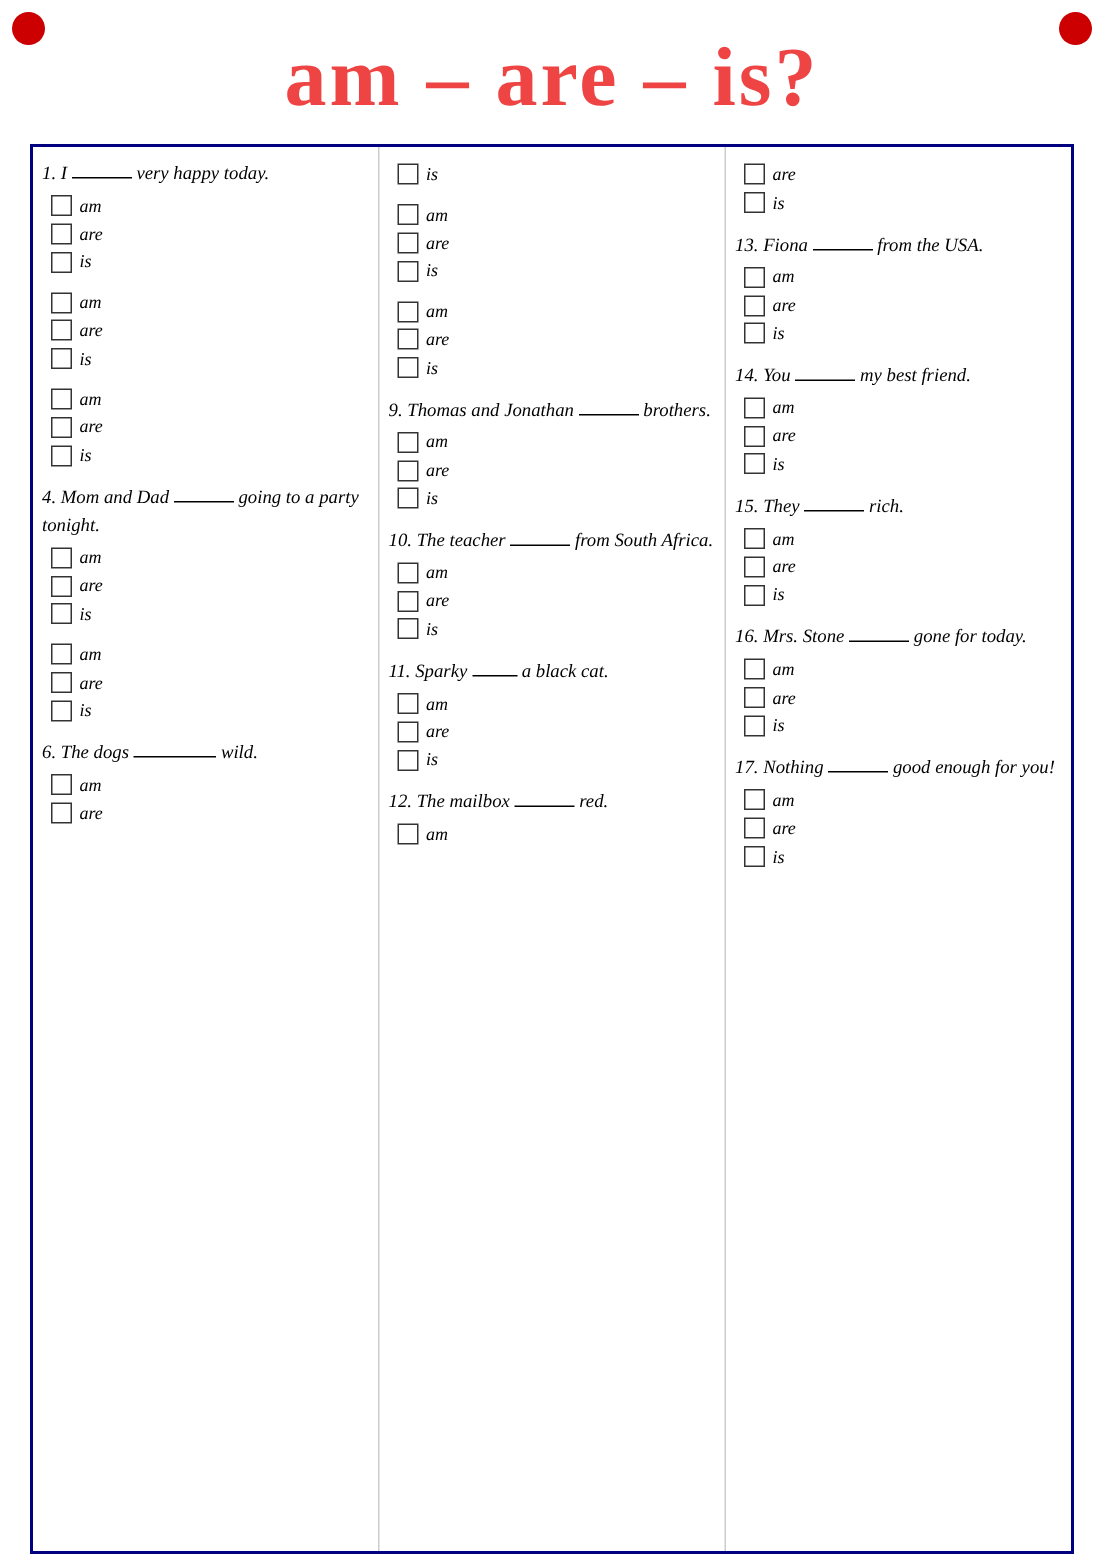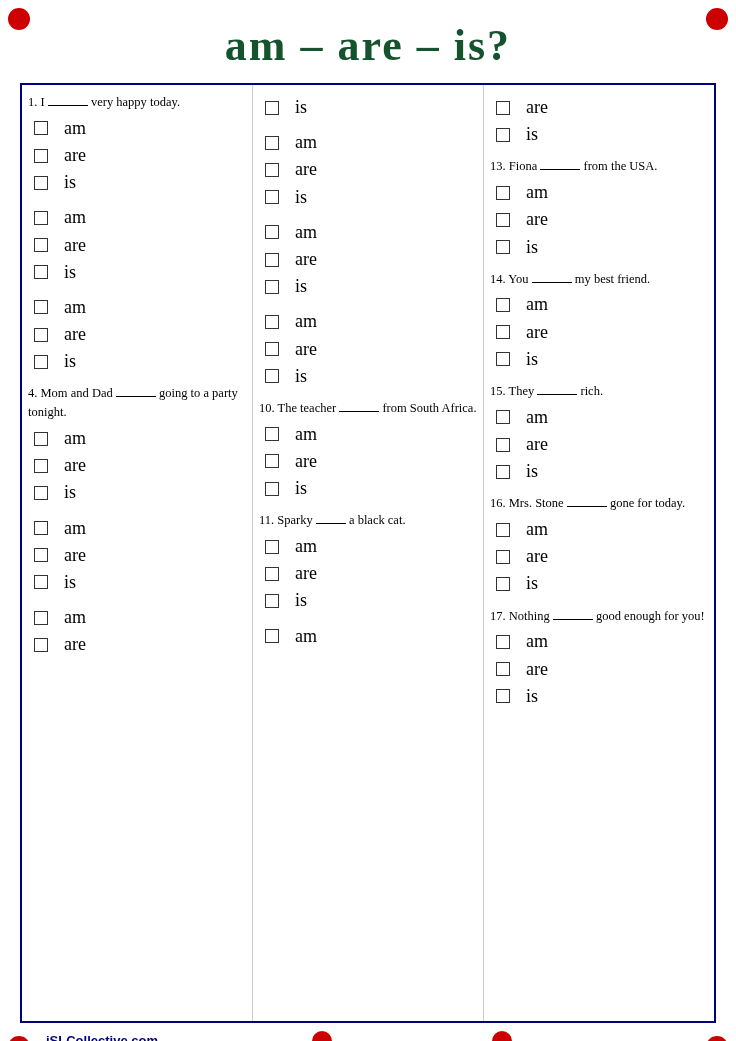--- a/index.html
+++ b/index.html
@@ -24,40 +24,41 @@
       background: #cc0000;
       border-radius: 50%;
       position: absolute;
     }
     .corner-tl { top: 8px; left: 8px; }
     .corner-tr { top: 8px; right: 8px; }
     .corner-bl { bottom: 8px; left: 8px; }
     .corner-br { bottom: 8px; right: 8px; }
     .title {
       text-align: center;
-      color: #14532d;
-      font-size: 44px;
+      color: #ef4444;
+      font-size: 56px;
       font-weight: bold;
       font-family: 'Comic Sans MS', cursive;
       padding: 10px 0 12px 0;
       letter-spacing: 2px;
     }
     .content {
       border: 2px solid #000080;
       margin: 0 10px;
       display: flex;
       flex-direction: row;
       min-height: 940px;
     }
     .col {
       flex: 1;
       border-right: 1px solid #ccc;
       padding: 8px 6px;
       font-size: 12.5px;
       line-height: 1.4;
+      font-style: italic;
     }
     .col:last-child { border-right: none; }
     .question-block {
       margin-bottom: 10px;
     }
     .question-text {
       font-size: 12.5px;
       margin-bottom: 4px;
       line-height: 1.5;
     }
@@ -71,22 +72,22 @@
       display: flex;
       flex-direction: column;
       gap: 2px;
       margin-left: 6px;
       margin-top: 2px;
       margin-bottom: 4px;
     }
     .option-row {
       display: flex;
       align-items: center;
-      gap: 16px;
-      font-size: 18px;
+      gap: 5px;
+      font-size: 12px;
     }
     .checkbox {
       width: 14px;
       height: 14px;
       border: 1.5px solid #333;
       display: inline-block;
       flex-shrink: 0;
     }
     .footer {
       text-align: left;
@@ -197,20 +198,21 @@
               <span>are</span>
             </div>
           <div class="option-row">
               <span class="checkbox"></span>
               <span>is</span>
             </div>
         </div>
       </div>
 
       <div class="question-block">
+        <div class="question-text">6. The dogs <span class="blank" style="min-width:55px"></span> wild.</div>
         <div class="options">
           <div class="option-row">
               <span class="checkbox"></span>
               <span>am</span>
             </div>
           <div class="option-row">
               <span class="checkbox"></span>
               <span>are</span>
             </div>
         </div>
@@ -256,20 +258,21 @@
               <span>are</span>
             </div>
           <div class="option-row">
               <span class="checkbox"></span>
               <span>is</span>
             </div>
         </div>
       </div>
 
       <div class="question-block">
+        <div class="question-text">9. Thomas and Jonathan <span class="blank"></span> brothers.</div>
         <div class="options">
           <div class="option-row">
               <span class="checkbox"></span>
               <span>am</span>
             </div>
           <div class="option-row">
               <span class="checkbox"></span>
               <span>are</span>
             </div>
           <div class="option-row">
@@ -309,20 +312,21 @@
               <span>are</span>
             </div>
           <div class="option-row">
               <span class="checkbox"></span>
               <span>is</span>
             </div>
         </div>
       </div>
 
       <div class="question-block">
+        <div class="question-text">12. The mailbox <span class="blank"></span> red.</div>
         <div class="options">
           <div class="option-row">
               <span class="checkbox"></span>
               <span>am</span>
             </div>
         </div>
       </div>
     </div>
 
     <div class="col">

